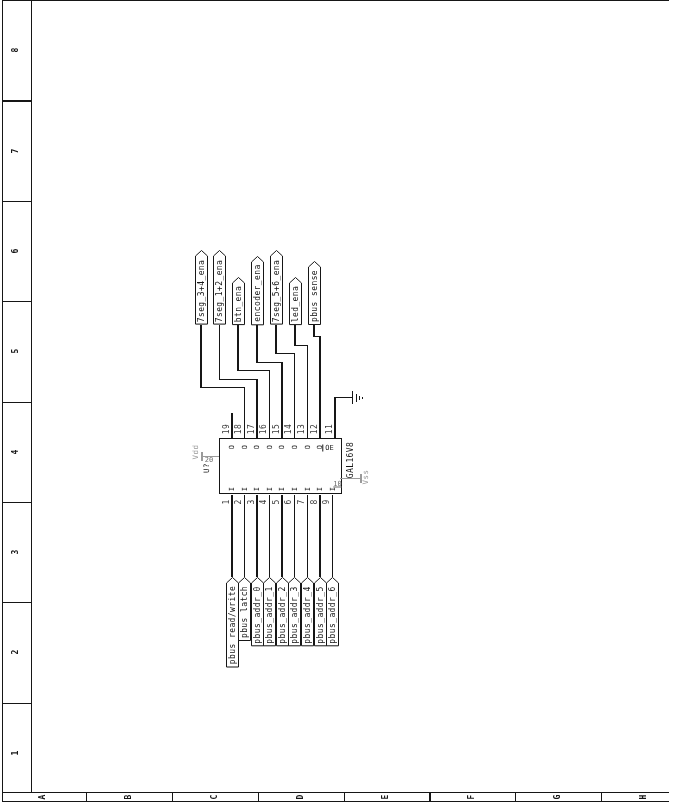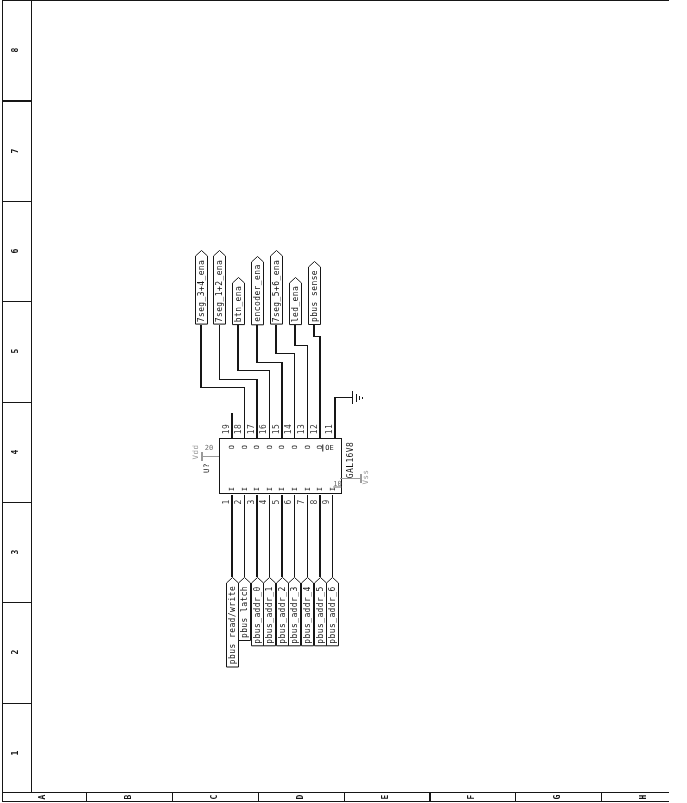--- a/index.html
+++ b/index.html
@@ -25,21 +25,21 @@
   <div class="ln" style="left:31px;top:0;width:1.2px;height:792px;background:#161616;"></div>
   <div class="ln" style="left:2px;top:792px;width:684px;height:1.2px;background:#161616;"></div>
 
   <div class="ln" style="left:219px;top:438px;width:121px;height:54px;border:1.5px solid #161616;background:#ffffff;"></div>
 
   <span class="rt" style="left:350.5px;top:460px;">GAL16V8</span>
   <span class="rt fs75" style="left:207px;top:468px;">U?</span>
   <span class="ht oebar" style="left:328px;top:447.5px;">OE</span>
 
   <span class="rt fs75 gray" style="left:196px;top:452px;">Vdd</span>
-  <span class="ht dgray" style="left:209px;top:448px;">20</span>
+  <span class="ht dgray" style="left:209px;top:460px;">20</span>
   <span class="rt fs75 gray" style="left:366px;top:477px;">Vss</span>
   <span class="ht dgray" style="left:337.5px;top:484px;text-decoration:underline;">10</span>
 
 <span class="rt gridlbl" style="left: 16px; top: 50.2px;">8</span>
     <span class="rt gridlbl" style="left: 16px; top: 150.575px;">7</span>
     <span class="rt gridlbl" style="left: 16px; top: 250.95px;">6</span>
     <span class="rt gridlbl" style="left: 16px; top: 351.325px;">5</span>
     <span class="rt gridlbl" style="left: 16px; top: 451.7px;">4</span>
     <span class="rt gridlbl" style="left: 16px; top: 552.075px;">3</span>
     <span class="rt gridlbl" style="left: 16px; top: 652.45px;">2</span>

